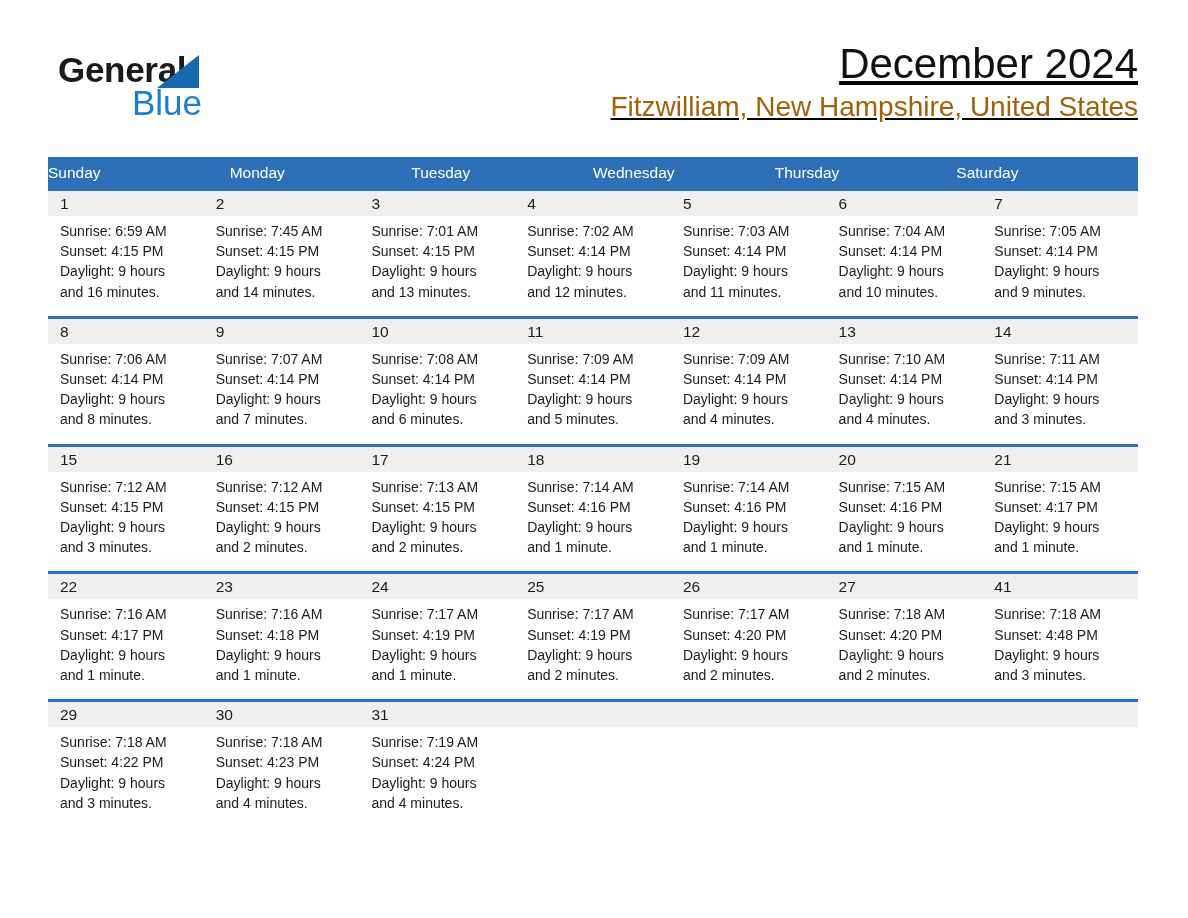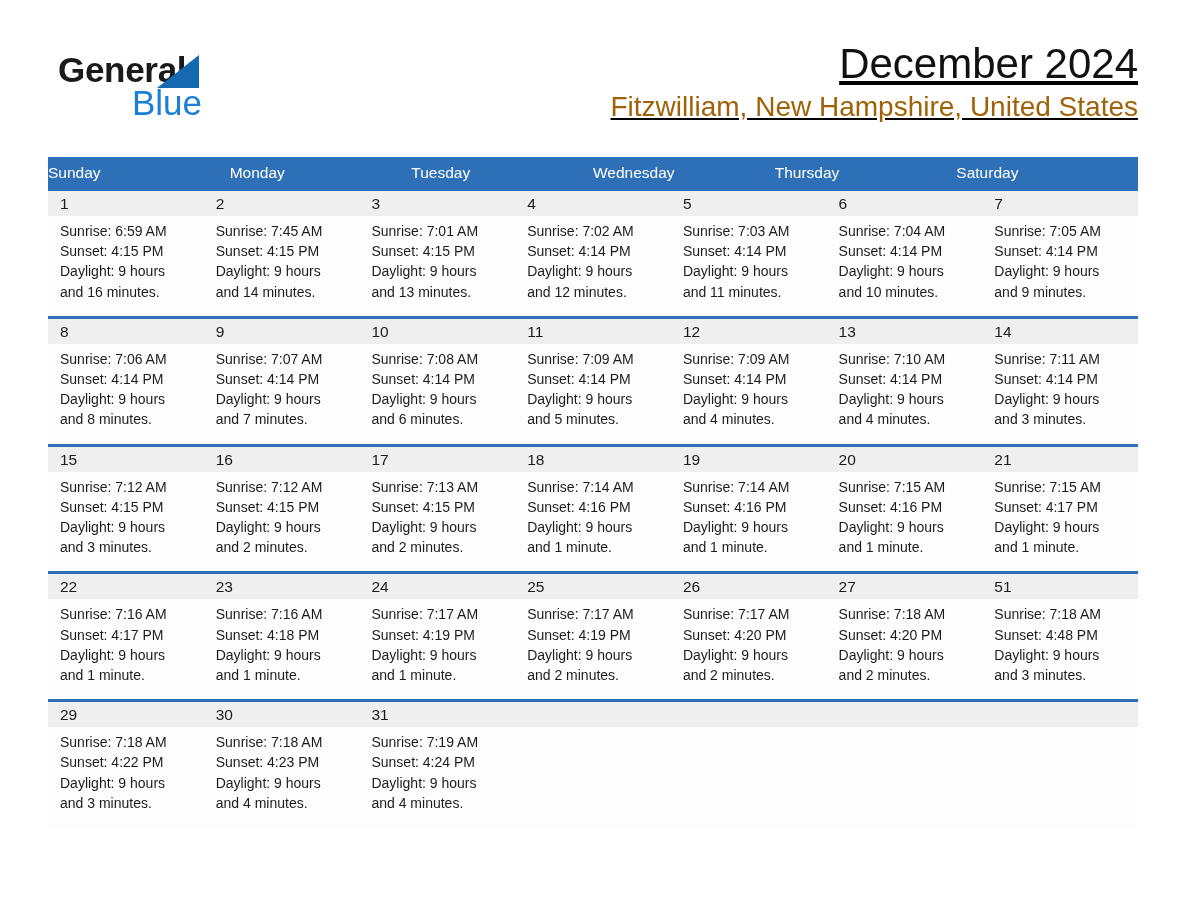--- a/index.html
+++ b/index.html
@@ -349,21 +349,21 @@
     </div>
 
     <div class="week">
       <div class="week-numbers">
         <div class="daynum-cell">22</div>
         <div class="daynum-cell">23</div>
         <div class="daynum-cell">24</div>
         <div class="daynum-cell">25</div>
         <div class="daynum-cell">26</div>
         <div class="daynum-cell">27</div>
-        <div class="daynum-cell">51</div>
+        <div class="daynum-cell">41</div>
       </div>
       <div class="week-bodies">
         <div class="body-cell">
           <div class="ln">Sunrise: 7:16 AM</div>
           <div class="ln">Sunset: 4:17 PM</div>
           <div class="ln">Daylight: 9 hours</div>
           <div class="ln">and 1 minute.</div>
         </div>
         <div class="body-cell">
           <div class="ln">Sunrise: 7:16 AM</div>

